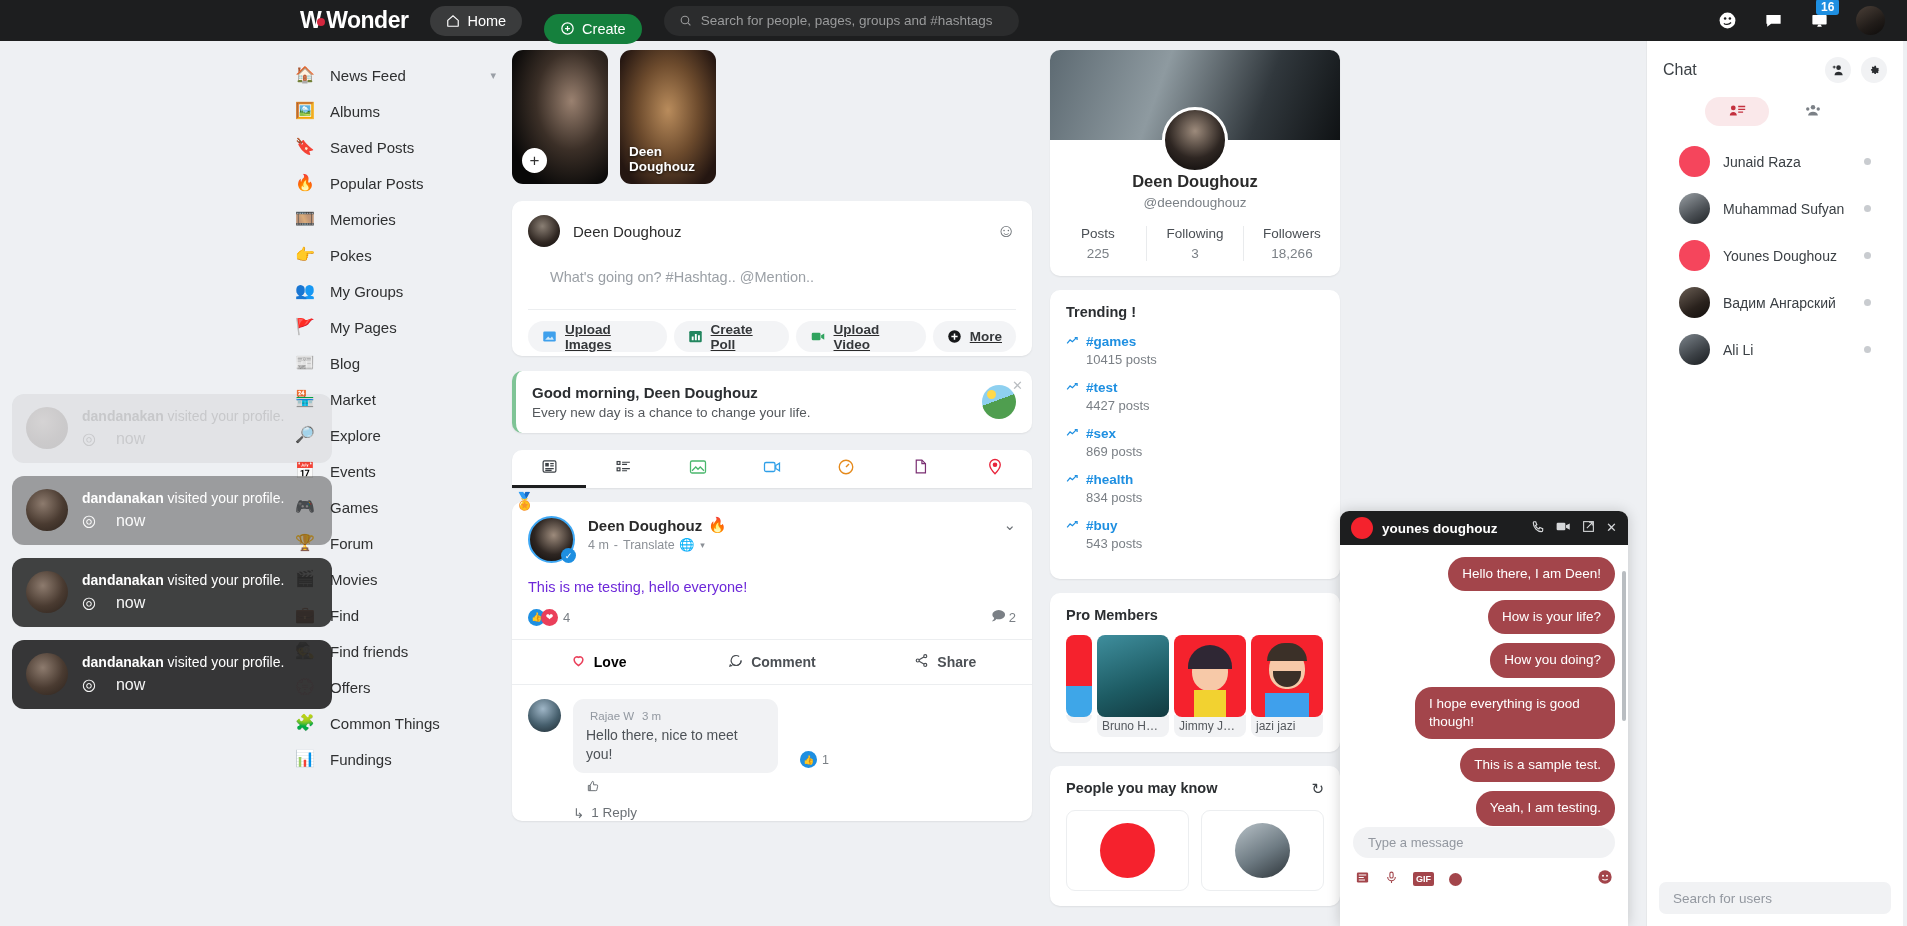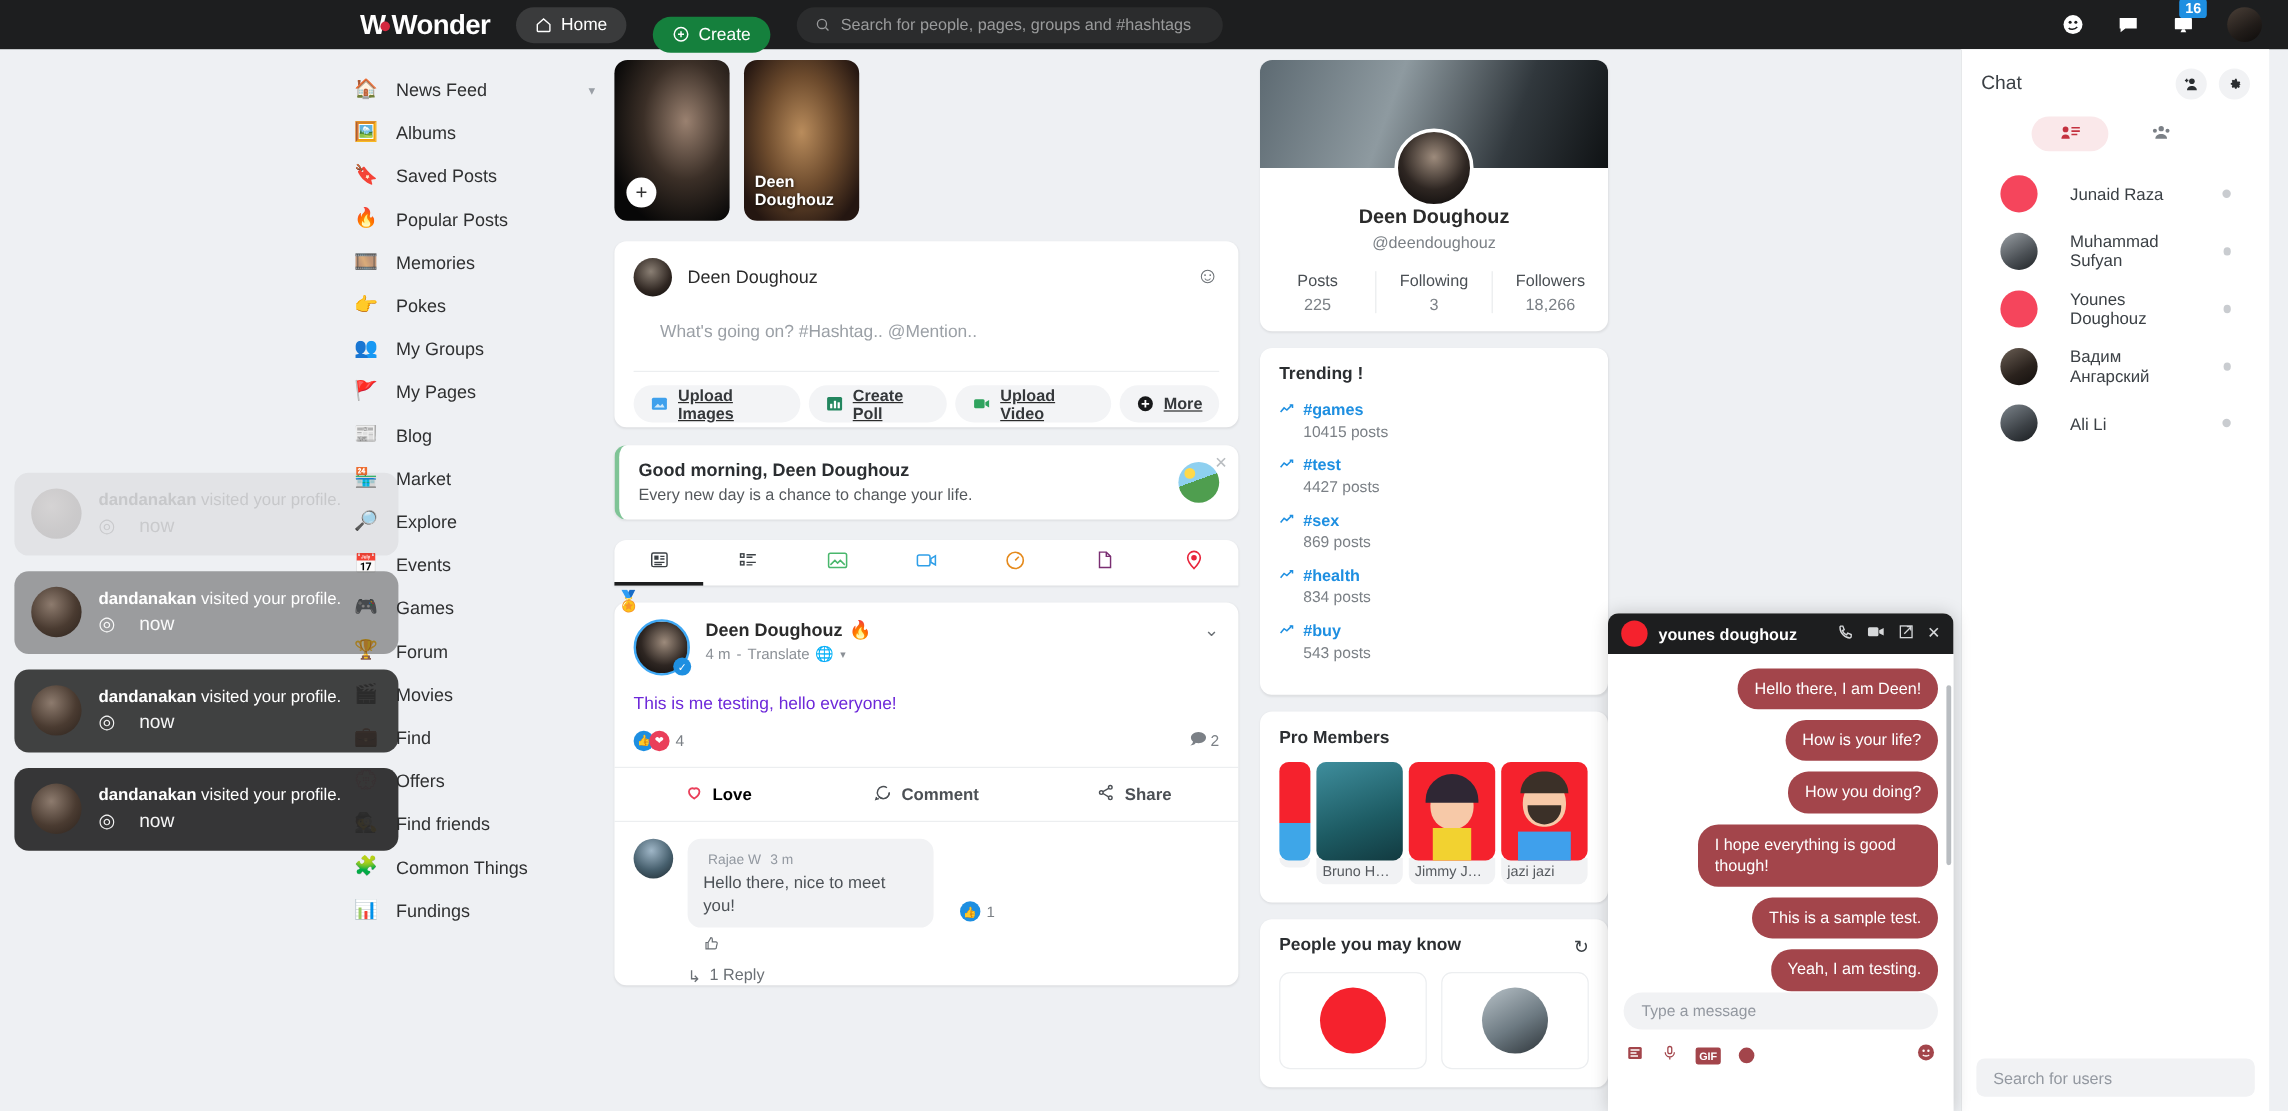--- a/index.html
+++ b/index.html
@@ -167,33 +167,33 @@
   .pro-tile { width: 72px; flex:0 0 72px; }
   .pro-img { height: 82px; border-radius: 8px; background:#f5222d; position:relative; overflow:hidden;}
   .pro-name { font-size: 12px; color:#55595e; background:#f1f2f4; border-radius:0 0 8px 8px;
      padding: 4px 5px; white-space:nowrap; overflow:hidden; text-overflow:ellipsis; margin-top:-2px;}
   .w-refresh { float:right; color:#3b4045; font-size:15px; cursor:pointer; }
   .pyk-row { display:flex; gap:12px; margin-top:14px; }
   .pyk { flex:1; border:1px solid #eceef0; border-radius:9px; padding: 12px; text-align:center; }
   .pyk-av { width:55px; height:55px; border-radius:50%; margin:0 auto; background:#f5222d; }
 
   
-  .chatbar { position: absolute; right:16px; top:41px; width: 257px; height: 885px;
+  .chatbar { position: absolute; right:4px; top:41px; width: 257px; height: 885px;
     background:#fff; border-left:1px solid #e6e8ea; }
   .chat-head { display:flex; align-items:center; padding: 16px 16px 0 16px; }
   .chat-head .t { font-size: 16px; color:#3b4045; }
   .chat-head .acts { margin-left:auto; display:flex; gap:10px;}
   .circ-btn { width:26px; height:26px; border-radius:50%; background:#f1f2f4;
     display:flex; align-items:center; justify-content:center; font-size:12px; cursor:pointer;}
   .chat-tabs { display:flex; justify-content:center; gap: 12px; margin-top: 14px; }
   .ctab { width: 64px; height: 29px; border-radius: 15px; display:flex; align-items:center;
     justify-content:center; font-size:15px; cursor:pointer; color:#7b8086;}
   .ctab.active { background:#fae8ea; color:#c4313f; }
   .chat-list { margin-top: 12px; }
-  .chat-item { display:flex; align-items:center; gap:27px; padding: 8px 32px; cursor:pointer;}
+  .chat-item { display:flex; align-items:center; gap:13px; padding: 8px 32px; cursor:pointer;}
   .chat-av { width:31px;height:31px;border-radius:50%; flex:0 0 31px;}
   .chat-nm { font-size:14px; color:#3b4045; }
   .chat-dot { margin-left:auto; width:7px;height:7px;border-radius:50%;background:#c9ccd0;}
   .chat-search { position:absolute; left:12px; right:12px; bottom: 12px; height: 32px;
     background:#f1f2f4; border-radius:7px; display:flex; align-items:center; padding:0 14px;
     font-size:13.5px; color:#9398a0; cursor:text;}
 
   
   .popup { position:absolute; left: 1340px; top: 511px; width: 288px; height: 415px;
     background:#fff; border-radius: 9px 9px 0 0; box-shadow: 0 0 14px rgba(0,0,0,.18); overflow:hidden;}
@@ -334,26 +334,26 @@
     </div>
   <div class="side-item">
     <span class="ico">🎬</span>
     <span>Movies</span>
     </div>
   <div class="side-item">
     <span class="ico">💼</span>
     <span>Find</span>
     </div>
   <div class="side-item">
+    <span class="ico">🕵️</span>
+    <span>Find friends</span>
+    </div>
+  <div class="side-item">
     <span class="ico">💮</span>
     <span>Offers</span>
-    </div>
-  <div class="side-item">
-    <span class="ico">🕵️</span>
-    <span>Find friends</span>
     </div>
   <div class="side-item">
     <span class="ico">🧩</span>
     <span>Common Things</span>
     </div>
   <div class="side-item">
     <span class="ico">📊</span>
     <span>Fundings</span>
     </div>
 </div>

